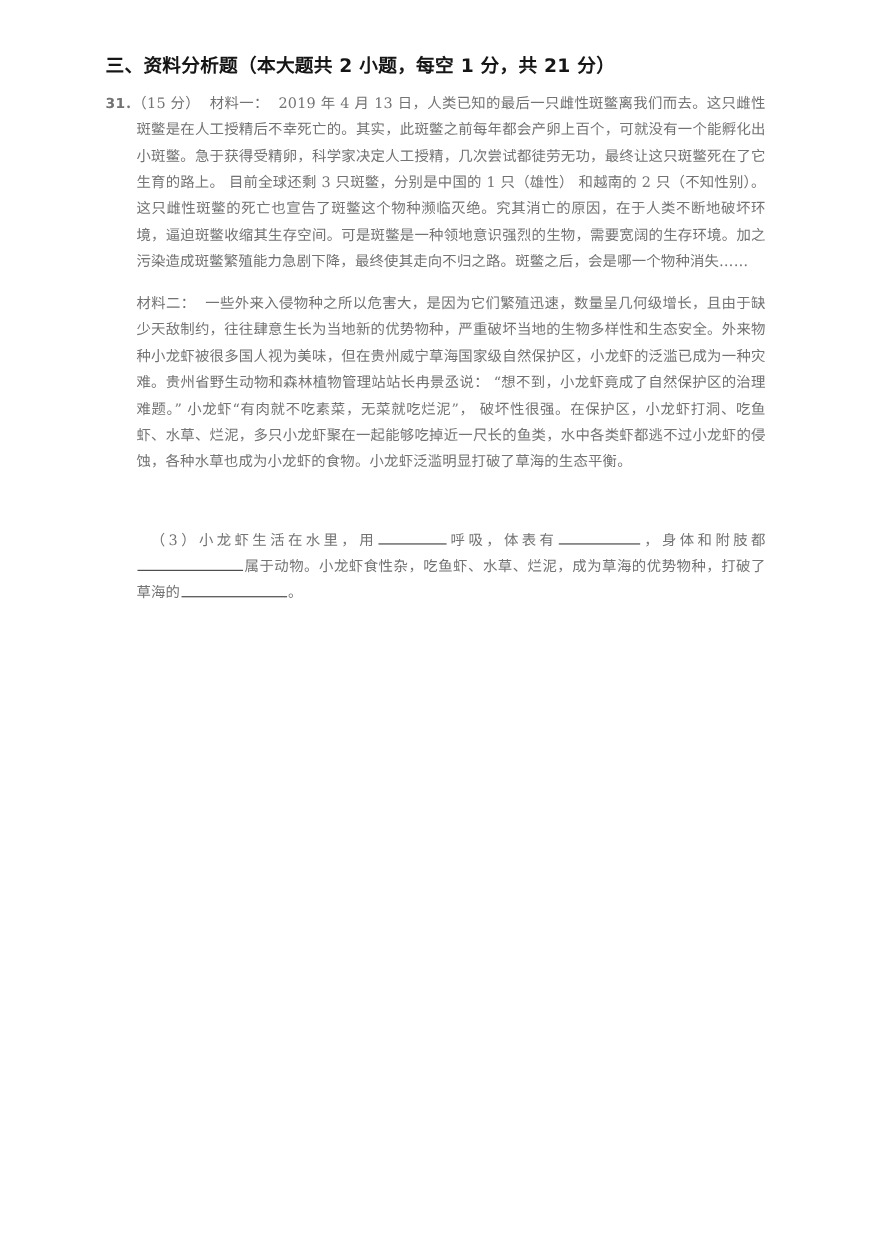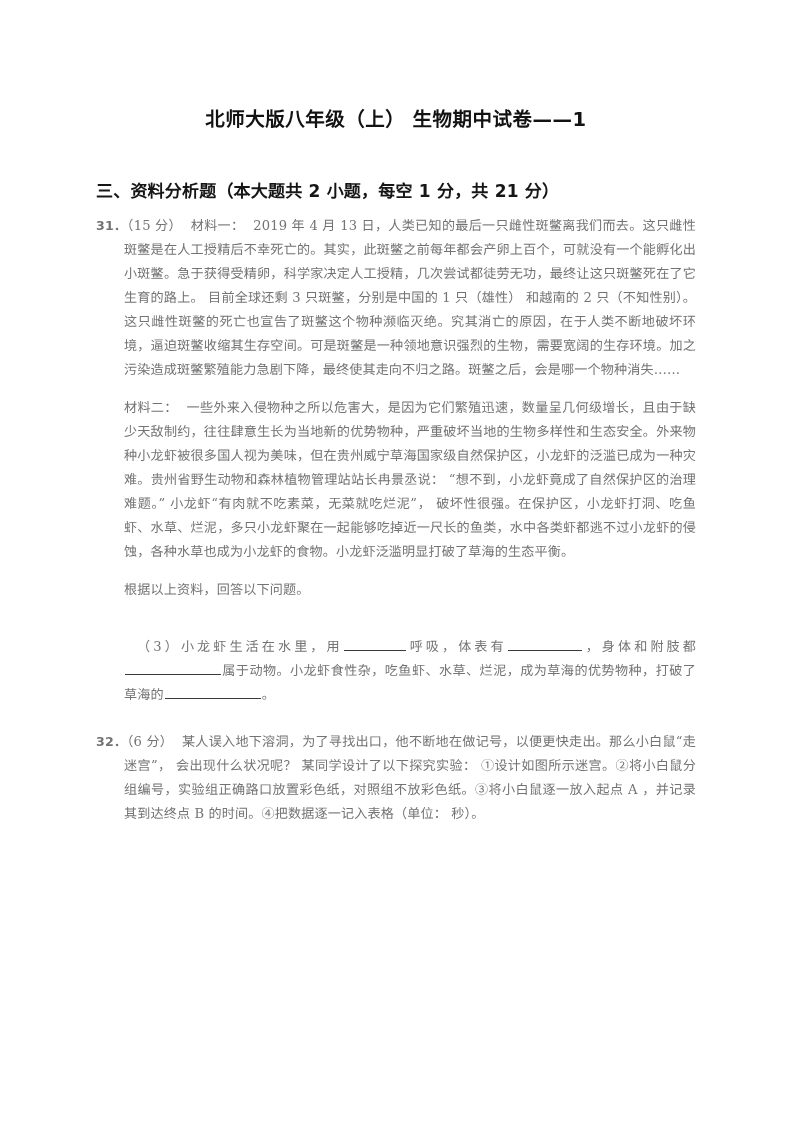--- a/index.html
+++ b/index.html
@@ -96,60 +96,55 @@
   .b-md { width: 74px; }
   .b-lg { width: 96px; }
   .b-xl { width: 300px; }
 </style>
 </head>
 <body>
 
 <div class="page">
   <div class="content">
 
-    <h1 class="doc-title">北师大版八年级（上） 生物期中试卷——1</h1>
 
     <h2 class="section-heading">三、资料分析题（本大题共 2 小题，每空 1 分，共 21 分）</h2>
 
     <div class="q-block">
 
       <p class="para hang">
         <span class="qnum">31．</span><span>（15 分）</span>&nbsp;&nbsp;<span>材料一：</span>&nbsp;&nbsp;<span>2019 年 4 月 13 日，人类已知的最后一只雌性斑鳖离我们而去。这只雌性斑鳖是在人工授精后不幸死亡的。其实，此斑鳖之前每年都会产卵上百个，可就没有一个能孵化出小斑鳖。急于获得受精卵，科学家决定人工授精，几次尝试都徒劳无功，最终让这只斑鳖死在了它生育的路上。 目前全球还剩 3 只斑鳖，分别是中国的 1 只（雄性） 和越南的 2 只（不知性别）。这只雌性斑鳖的死亡也宣告了斑鳖这个物种濒临灭绝。究其消亡的原因，在于人类不断地破坏环境，逼迫斑鳖收缩其生存空间。可是斑鳖是一种领地意识强烈的生物，需要宽阔的生存环境。加之污染造成斑鳖繁殖能力急剧下降，最终使其走向不归之路。斑鳖之后，会是哪一个物种消失……</span>
       </p>
 
       <div class="gap-md"></div>
 
       <p class="para sub">
         <span>材料二：</span>&nbsp;&nbsp;<span>一些外来入侵物种之所以危害大，是因为它们繁殖迅速，数量呈几何级增长，且由于缺少天敌制约，往往肆意生长为当地新的优势物种，严重破坏当地的生物多样性和生态安全。外来物种小龙虾被很多国人视为美味，但在贵州威宁草海国家级自然保护区，小龙虾的泛滥已成为一种灾难。贵州省野生动物和森林植物管理站站长冉景丞说： “想不到，小龙虾竟成了自然保护区的治理难题。” 小龙虾“有肉就不吃素菜，无菜就吃烂泥”， 破坏性很强。在保护区，小龙虾打洞、吃鱼虾、水草、烂泥，多只小龙虾聚在一起能够吃掉近一尺长的鱼类，水中各类虾都逃不过小龙虾的侵蚀，各种水草也成为小龙虾的食物。小龙虾泛滥明显打破了草海的生态平衡。</span>
       </p>
 
       <div class="gap-md"></div>
 
-      <p class="para sub">根据以上资料，回答以下问题。</p>
 
       <div class="gap-sm"></div>
 
 
       <div class="gap-sm"></div>
 
 
       <div class="gap-sm"></div>
 
       <p class="para subq"><span>（3）</span><span>小龙虾生活在水里，用</span><span class="blank b-sm"></span><span>呼吸，体表有</span><span class="blank b-md"></span><span>，身体和附肢都</span><span class="blank b-lg"></span><span>属于</span><span>动物。小龙虾食性杂，吃鱼虾、水草、烂泥，成为草海的优势物种，打破了草海的</span><span class="blank b-lg"></span><span>。</span></p>
 
       <div class="gap-sm"></div>
 
 
     </div>
 
     <div class="q-block">
 
-      <p class="para hang">
-        <span class="qnum">32．</span><span>（6 分）</span>&nbsp;&nbsp;<span>某人误入地下溶洞，为了寻找出口，他不断地在做记号，以便更快走出。那么小白鼠“走迷宫”， 会出现什么状况呢？ 某同学设计了以下探究实验： ①设计如图所示迷宫。②将小白鼠分组编号，实验组正确路口放置彩色纸，对照组不放彩色纸。③将小白鼠逐一放入起点 A ，并记录其到达终点 B 的时间。④把数据逐一记入表格（单位： 秒）。</span>
-      </p>
 
       <div class="gap-sm"></div>
 
 
     </div>
 
   </div>
 </div>
 
 </body></html>

